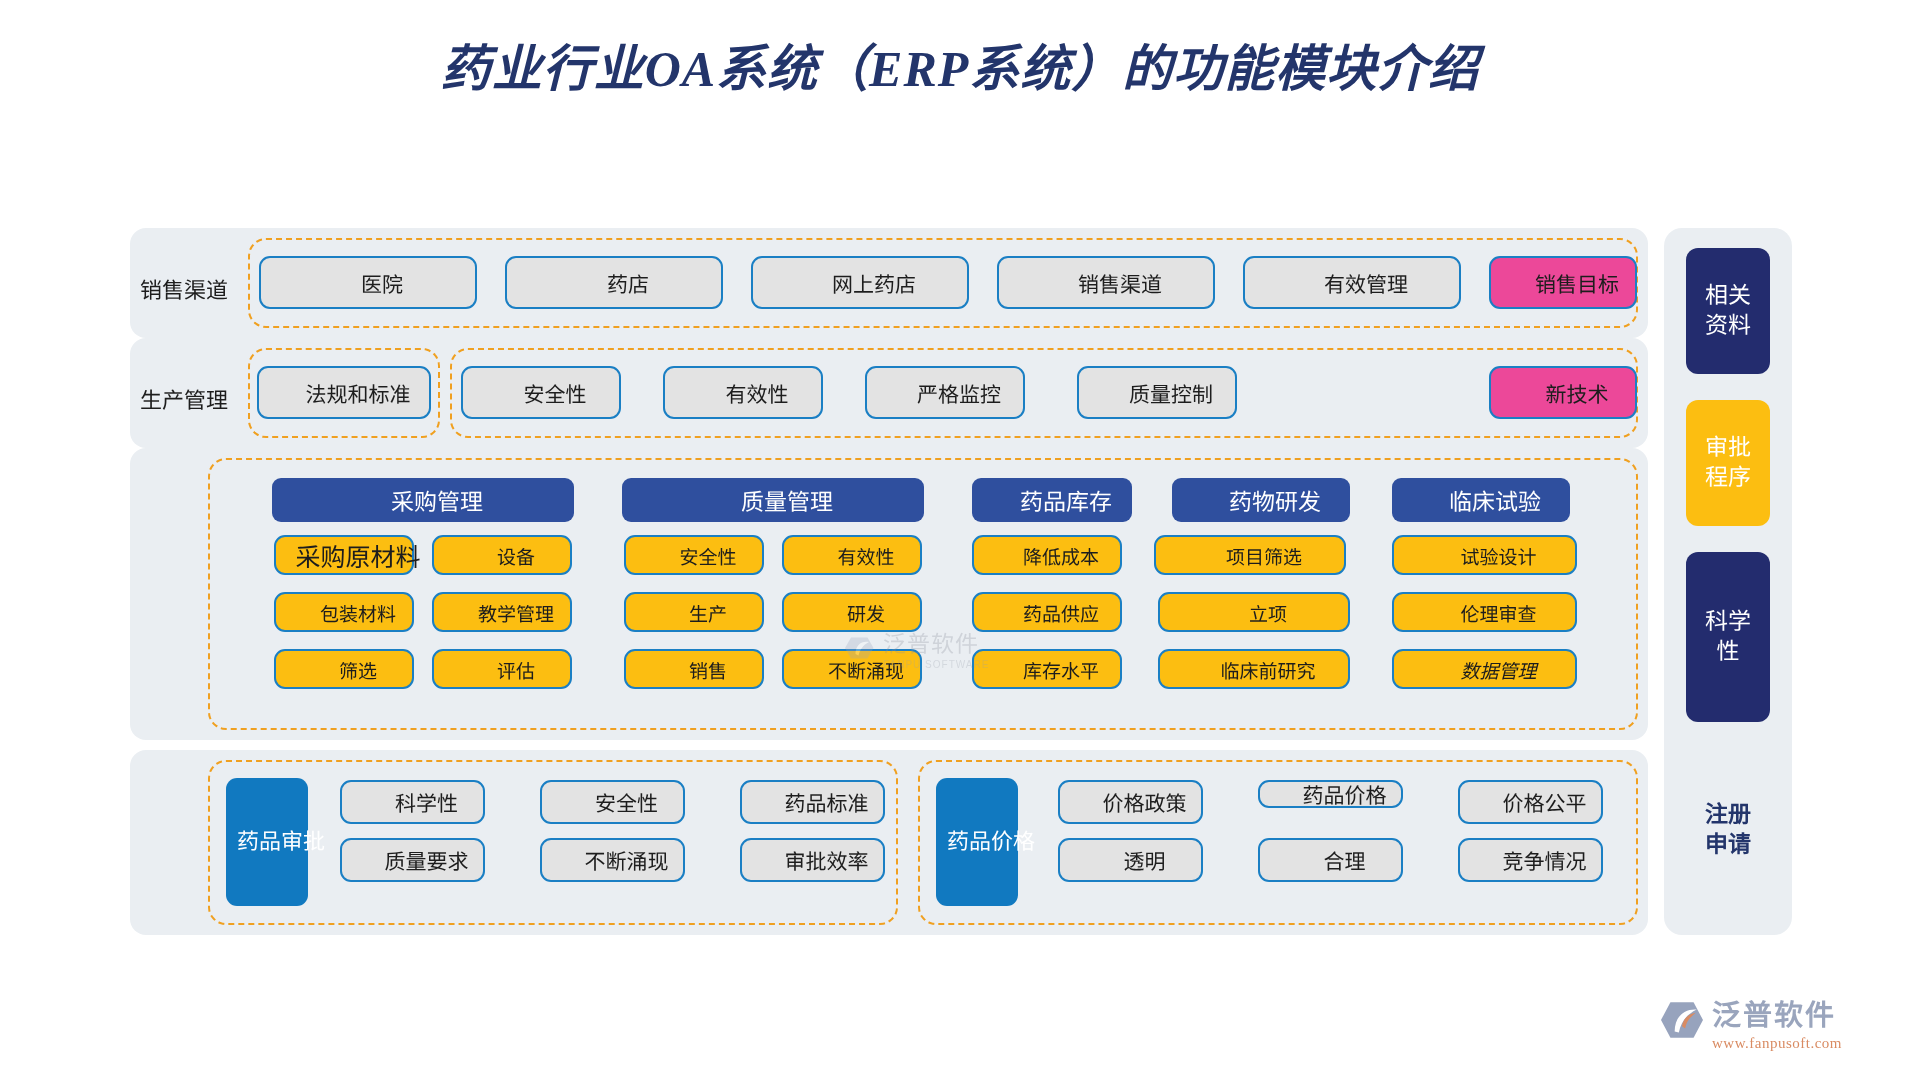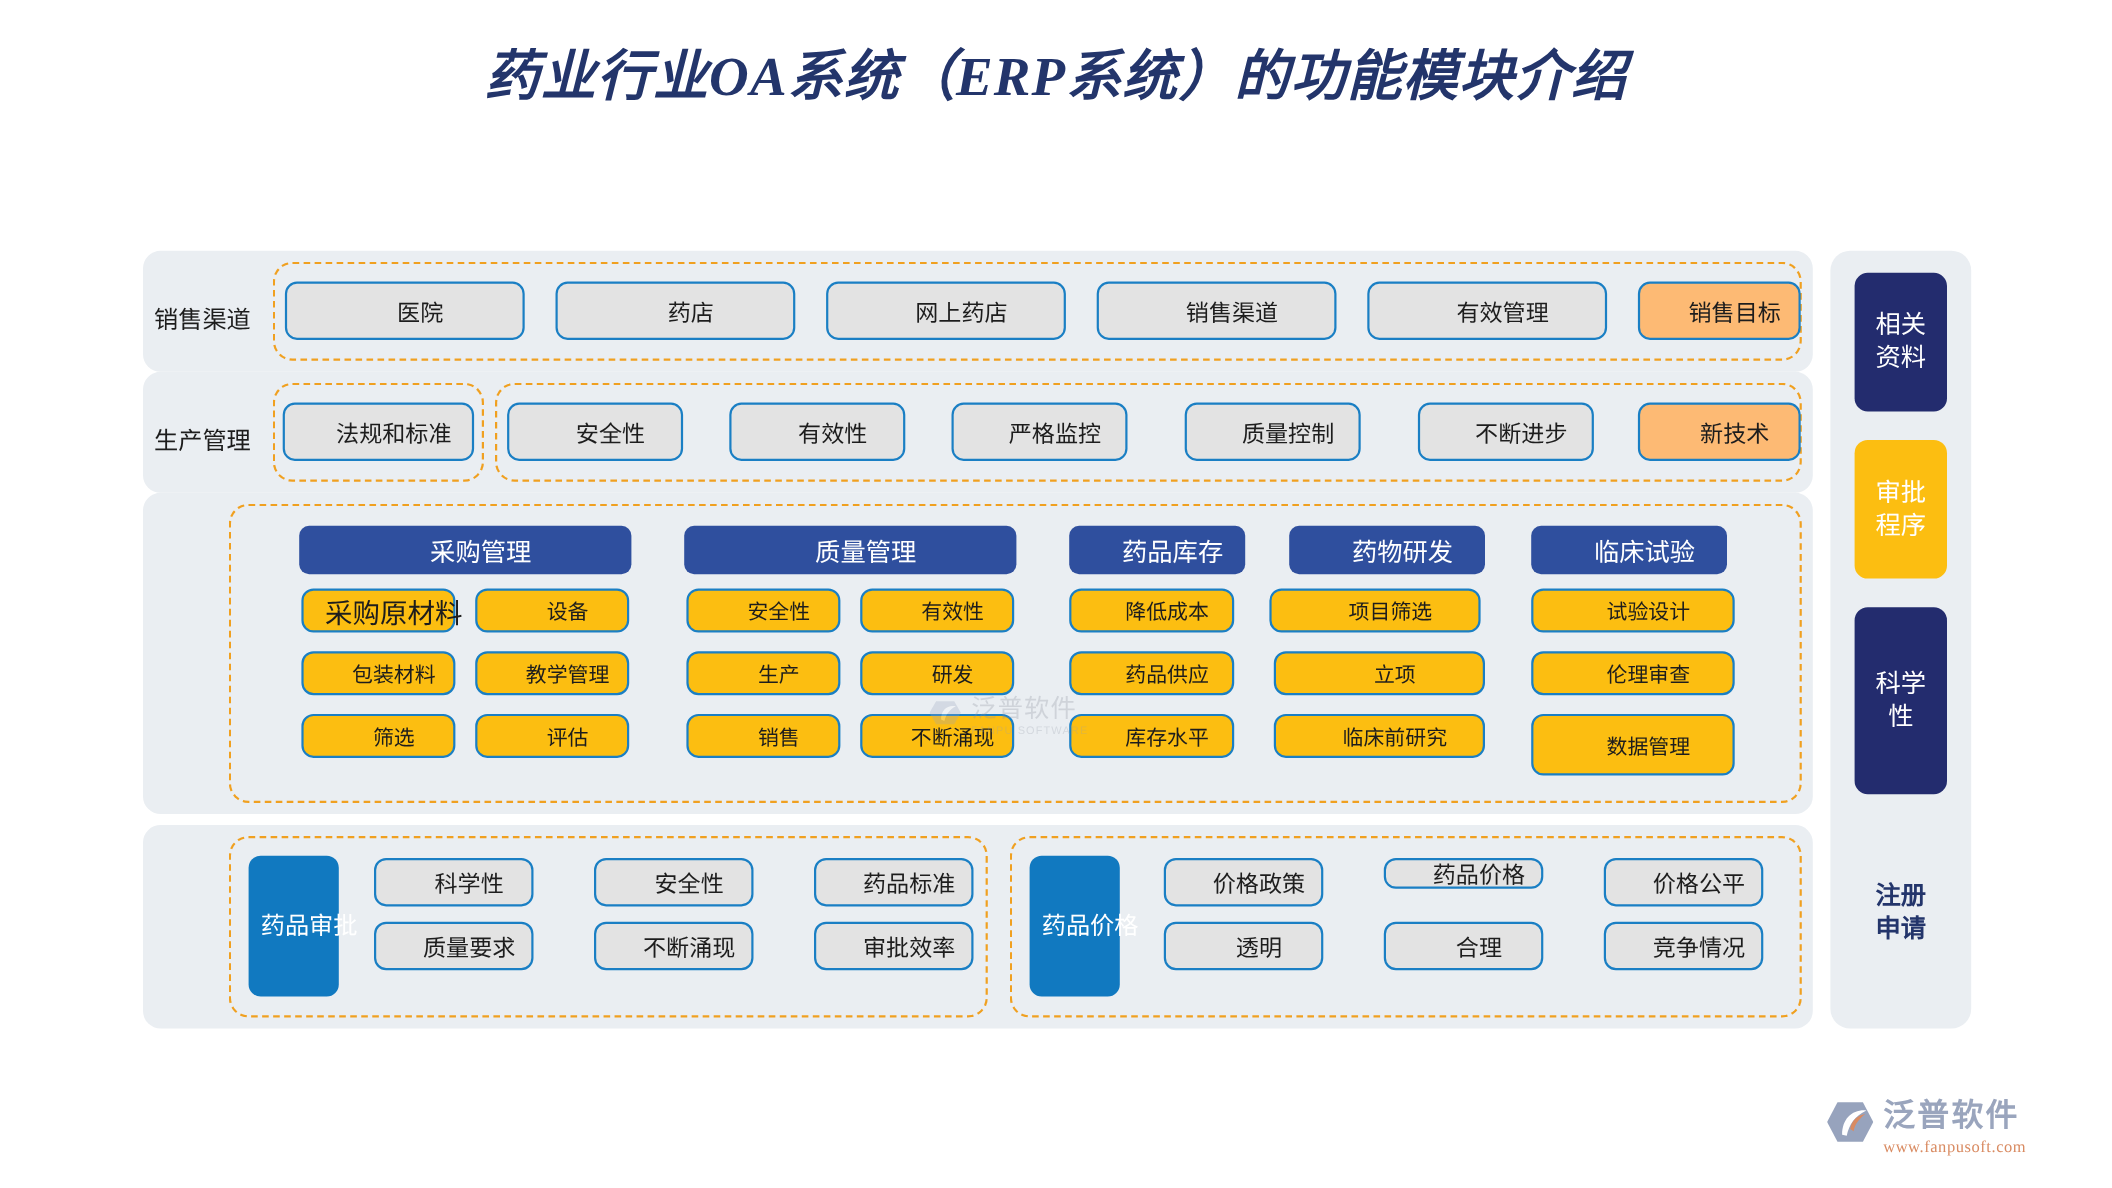--- a/index.html
+++ b/index.html
@@ -56,21 +56,21 @@
   }
   .pill.yellow{background:#fcbe11;border-color:#1a7fc4;color:#1d1d1d;}
   .pill.navy{
     background:#2f4f9e;border:none;color:#ffffff;border-radius:9px;
     font-size:23px;
   }
   .pill.blue{
     background:#1179c0;border:none;color:#ffffff;border-radius:11px;
     font-size:22px;line-height:1.25;
   }
-  .pill.white{background:#fdba74;font-family:Liberation Serif, serif;}
+  .pill.white{background:#ec4899;font-family:Liberation Serif, serif;}
   
   #sidebar{
     position:absolute;
     background:#eaeef2;border-radius:18px;
   }
   .sbox{
     position:absolute;
     border-radius:12px;
     display:flex;align-items:center;justify-content:center;
     flex-direction:column;
@@ -134,21 +134,20 @@
   <div class="panel" style="left:130px;top:338px;width:1518px;height:110px;"></div>
   <div class="rowlabel" style="left:140px;top:382px;">生产管理</div>
   <div class="dashed" style="left:248px;top:348px;width:192px;height:90px;"></div>
   <div class="pill" style="left:257px;top:366px;width:174px;height:53px;">法规和标准</div>
 
   <div class="dashed" style="left:450px;top:348px;width:1188px;height:90px;"></div>
   <div class="pill" style="left:461px;top:366px;width:160px;height:53px;">安全性</div>
   <div class="pill" style="left:663px;top:366px;width:160px;height:53px;">有效性</div>
   <div class="pill" style="left:865px;top:366px;width:160px;height:53px;">严格监控</div>
   <div class="pill" style="left:1077px;top:366px;width:160px;height:53px;">质量控制</div>
-  <div class="pill" style="left:1289px;top:366px;width:160px;height:53px;">不断进步</div>
   <div class="pill white" style="left:1489px;top:366px;width:148px;height:53px;">新技术</div>
 
   <div class="panel" style="left:130px;top:448px;width:1518px;height:292px;"></div>
   <div class="dashed" style="left:208px;top:458px;width:1430px;height:272px;"></div>
 
   <div class="pill navy" style="left:272px;top:478px;width:302px;height:44px;">采购管理</div>
   <div class="pill yellow" style="left:274px;top:535px;width:140px;height:40px;font-size:25px;">采购原材料</div>
   <div class="pill yellow" style="left:432px;top:535px;width:140px;height:40px;font-size:19px;">设备</div>
   <div class="pill yellow" style="left:274px;top:592px;width:140px;height:40px;font-size:19px;">包装材料</div>
   <div class="pill yellow" style="left:432px;top:592px;width:140px;height:40px;font-size:19px;">教学管理</div>
@@ -169,21 +168,21 @@
   <div class="pill yellow" style="left:972px;top:649px;width:150px;height:40px;font-size:19px;">库存水平</div>
 
   <div class="pill navy" style="left:1172px;top:478px;width:178px;height:44px;">药物研发</div>
   <div class="pill yellow" style="left:1154px;top:535px;width:192px;height:40px;font-size:19px;">项目筛选</div>
   <div class="pill yellow" style="left:1158px;top:592px;width:192px;height:40px;font-size:19px;">立项</div>
   <div class="pill yellow" style="left:1158px;top:649px;width:192px;height:40px;font-size:19px;">临床前研究</div>
 
   <div class="pill navy" style="left:1392px;top:478px;width:178px;height:44px;">临床试验</div>
   <div class="pill yellow" style="left:1392px;top:535px;width:185px;height:40px;font-size:19px;">试验设计</div>
   <div class="pill yellow" style="left:1392px;top:592px;width:185px;height:40px;font-size:19px;">伦理审查</div>
-  <div class="pill yellow" style="left:1392px;top:649px;width:185px;height:56px;font-size:19px;">数据管理</div>
+  <div class="pill yellow" style="left:1392px;top:649px;width:185px;height:40px;font-size:19px;font-style:italic;">数据管理</div>
 
   <div class="panel" style="left:130px;top:750px;width:1518px;height:185px;"></div>
 
   <div class="dashed" style="left:208px;top:760px;width:690px;height:165px;"></div>
   <div class="pill blue" style="left:226px;top:778px;width:82px;height:128px;">
     <span>药品</span>
     <span>审批</span>
   </div>
   <div class="pill" style="left:340px;top:780px;width:145px;height:44px;">科学性</div>
   <div class="pill" style="left:540px;top:780px;width:145px;height:44px;">安全性</div>

